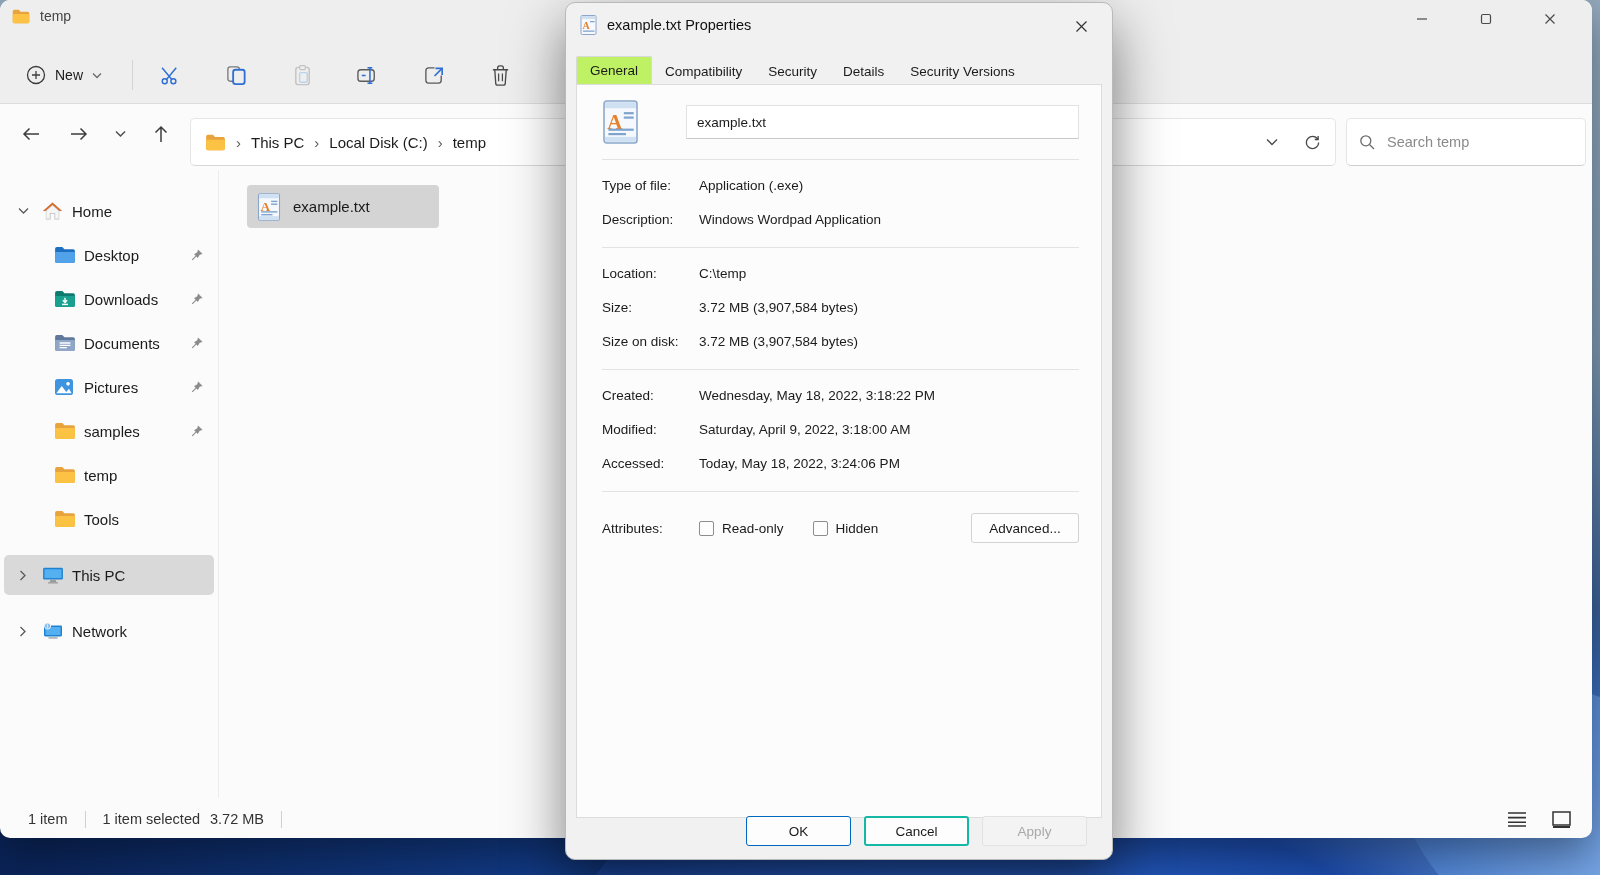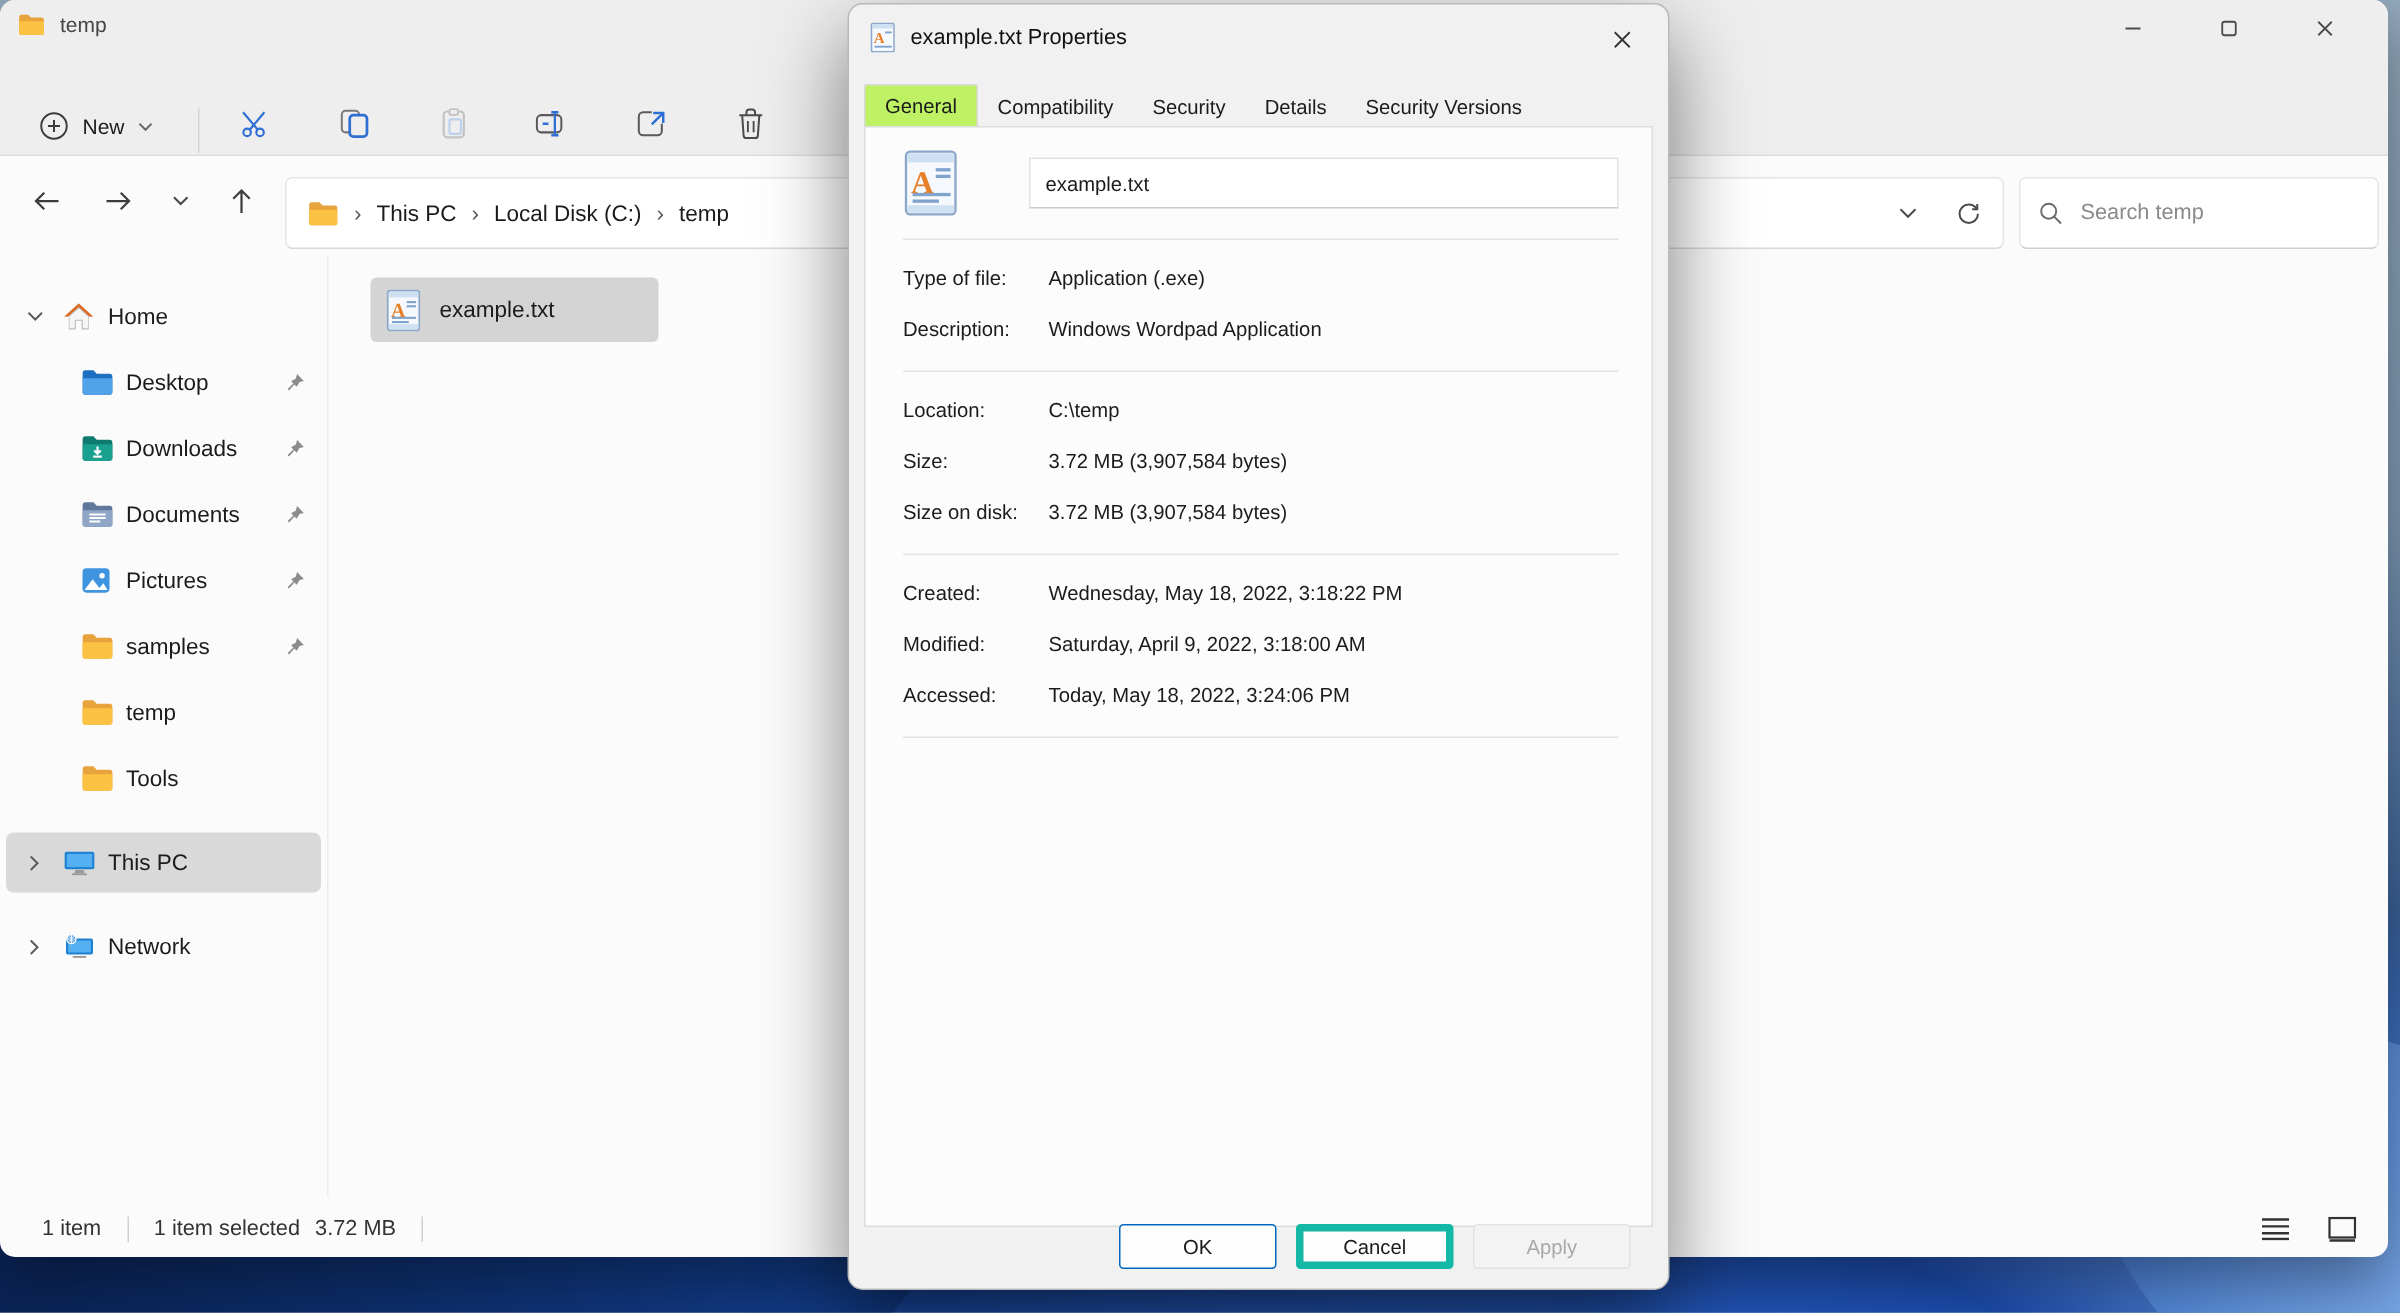--- a/index.html
+++ b/index.html
@@ -28,21 +28,21 @@
     background:#eeeeee; border-bottom:1px solid #dddddd; }
   .titlebar { position:absolute; left:0; top:0; right:0; height:38px; }
   .title-group { position:absolute; left:12px; top:8px; display:flex;
     align-items:center; gap:10px; }
   .win-title { font-size:14px; color:#454545; }
   .win-controls { position:absolute; right:10px; top:0; height:38px;
     display:flex; }
   .win-btn { width:64px; height:38px; display:flex; align-items:center;
     justify-content:center; color:#4a4a4a; }
   .toolbar { position:absolute; left:14px; top:48px; height:54px;
-    display:flex; align-items:flex-end; }
+    display:flex; align-items:center; }
   .new-btn { display:flex; align-items:center; gap:9px; padding:8px 12px;
     border-radius:5px; color:#1b1b1b; font-size:14px; }
   .tb-divider { width:1px; height:30px; background:#d5d5d5; margin:0 14px 0 18px; }
   .tb-btn { width:46px; height:40px; display:flex; align-items:center;
     justify-content:center; border-radius:5px; margin-right:20px; }
   .navrow { position:absolute; left:0; top:105px; right:0; height:64px; }
   .nav-btn { position:absolute; top:10px; width:38px; height:38px;
     display:flex; align-items:center; justify-content:center;
     border-radius:5px; color:#3d3d3d; }
   .addressbar { position:absolute; left:190px; top:13px; width:1146px;
@@ -127,21 +127,21 @@
   .cb-group { display:flex; align-items:center; }
   .cb-group + .cb-group { margin-left:29px; }
   .adv-btn { margin-left:auto; width:108px; height:30px; background:#fdfdfd;
     border:1px solid #d2d2d2; border-radius:3px; font-size:13.5px;
     color:#1b1b1b; display:flex; align-items:center; justify-content:center; }
   .dlg-buttons { position:absolute; right:25px; bottom:13px; display:flex;
     gap:13px;align-items:flex-end; }
   .dlg-btn { width:105px; height:30px; border-radius:3px; font-size:13.5px;
     display:flex; align-items:center; justify-content:center; }
   .btn-ok { background:#fdfdfd; border:1px solid #0067c0; color:#1b1b1b; }
-  .btn-cancel { background:#fdfdfd; border:5px solid #14b8a6; color:#1b1b1b; }
+  .btn-cancel { background:#fdfdfd; border:2px solid #14b8a6; color:#1b1b1b; }
   .btn-apply { background:#f3f3f3; border:1px solid #e2e2e2; color:#a8a8a8; }
   svg { display:block; }
 </style>
 </head>
 <body>
 
 <div class="petal petal1"></div>
 <div class="petal petal2"></div>
 
 <div class="explorer">
@@ -559,20 +559,32 @@
     <div class="prow">
       <span class="plabel">Modified:</span>
       <span>Saturday, April 9, 2022, 3:18:00 AM</span>
     </div>
     <div class="prow">
       <span class="plabel">Accessed:</span>
       <span>Today, May 18, 2022, 3:24:06 PM</span>
     </div>
     <div class="sep" style="margin-top:19px"></div>
 
+    <div class="attr-row">
+      <span class="plabel">Attributes:</span>
+      <span class="cb-group">
+        <span class="checkbox"></span>
+        <span class="cb-label">Read-only</span>
+      </span>
+      <span class="cb-group">
+        <span class="checkbox"></span>
+        <span class="cb-label">Hidden</span>
+      </span>
+      <span class="adv-btn">Advanced...</span>
+    </div>
   </div>
 
   <div class="dlg-buttons">
     <div class="dlg-btn btn-ok">OK</div>
     <div class="dlg-btn btn-cancel">Cancel</div>
     <div class="dlg-btn btn-apply">Apply</div>
   </div>
 </div>
 
 </body></html>

